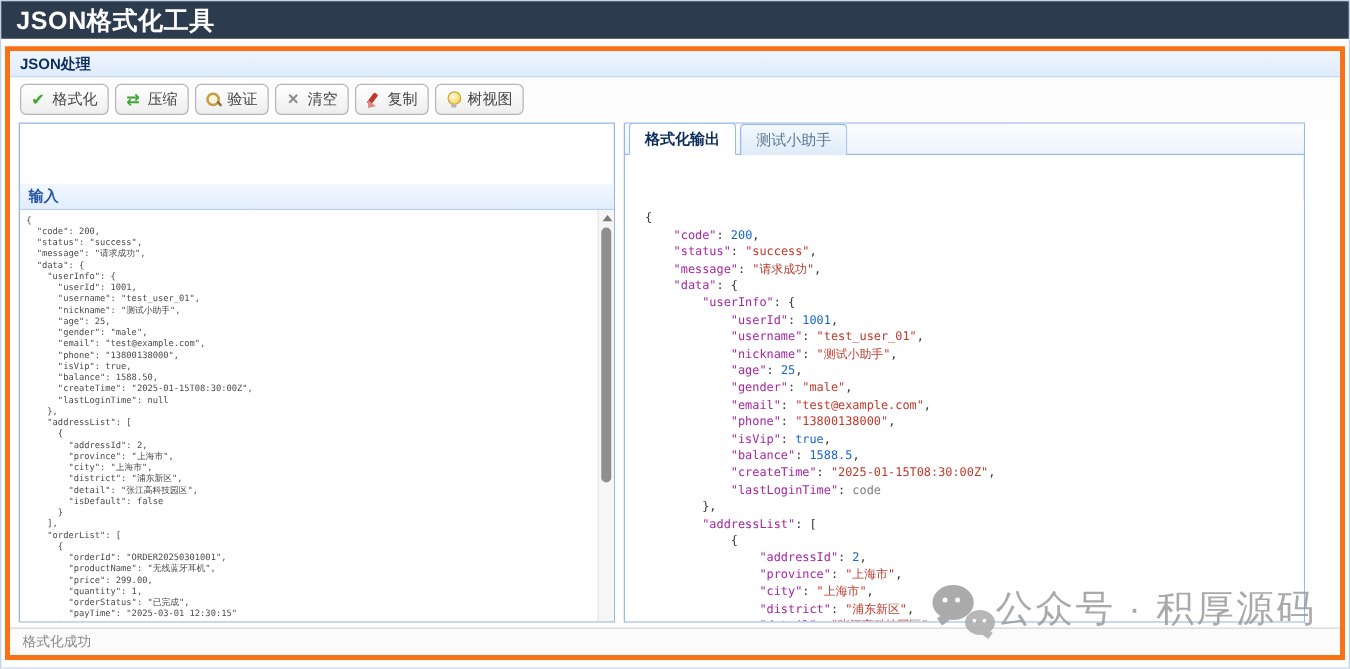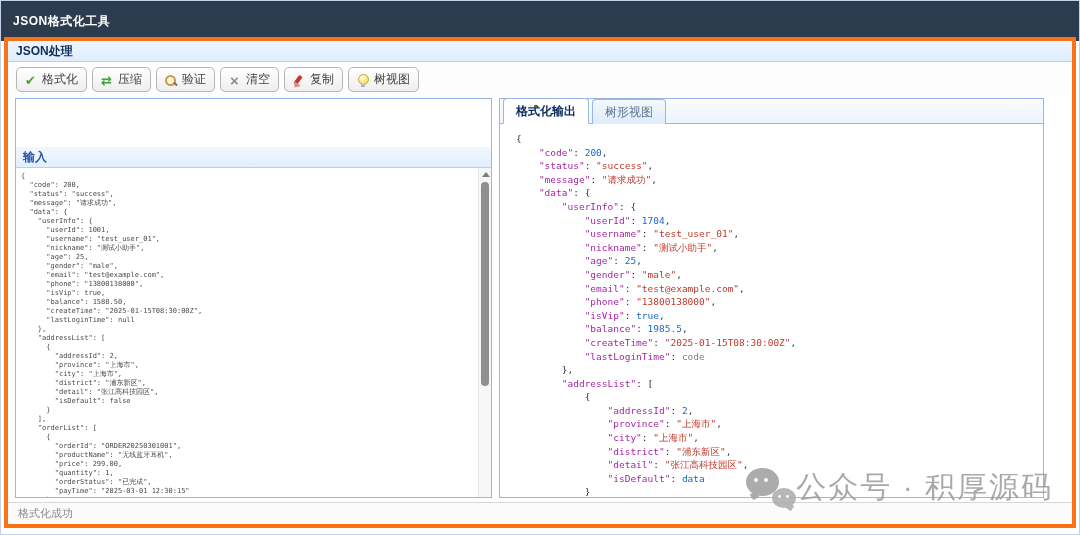--- a/index.html
+++ b/index.html
@@ -1,44 +1,44 @@
 <!DOCTYPE html>
 <html style="--jk: #a626a4; --jstr: #c0392b; --jnum: #1a66cc; --jbool: #1a66cc; --jnull: #808080;"><head>
 <meta charset="utf-8">
 <style>
   * { margin:0; padding:0; box-sizing:border-box; }
   html,body { width:1080px; height:535px; background:#fff; font-family:"Liberation Sans","DejaVu Sans",sans-serif; overflow:hidden; }
   .app { position:relative; width:1080px; height:535px; background:#fff; border:1px solid #c3d2ea; }
 
   
-  .titlebar { height:40px; background:#2c3b4e; color:#fff; display:flex; align-items:center; padding:0 12px; font-size:12px; font-weight:bold; letter-spacing:.5px; }
+  .titlebar { height:30px; background:#2c3b4e; color:#fff; display:flex; align-items:center; padding:0 12px; font-size:20px; font-weight:bold; letter-spacing:.5px; }
 
   
   .main-frame { position:absolute; top:36px; left:3px; right:3px; bottom:6px; border:4px solid #f97316; display:flex; flex-direction:column; background:#fff; }
   .panel-header { height:21px; background:linear-gradient(#eff5ff,#dfecfd); border-bottom:1px solid #b8d0ef; color:#0e2d5f; font-size:12px; font-weight:bold; display:flex; align-items:center; padding:0 8px; }
 
   
   .toolbar { height:34px; display:flex; align-items:center; gap:5px; padding:0 8px; background:#fdfdfd; }
-  .tb-btn { display:inline-flex; align-items:flex-end; gap:4px; padding:3px 8px 3px 6px; border:1px solid #b6b6b6; border-radius:5px; background:linear-gradient(#ffffff,#eeeeee); font-size:12px; color:#444; cursor:pointer; font-family:inherit; }
+  .tb-btn { display:inline-flex; align-items:center; gap:4px; padding:3px 8px 3px 6px; border:1px solid #b6b6b6; border-radius:5px; background:linear-gradient(#ffffff,#eeeeee); font-size:12px; color:#444; cursor:pointer; font-family:inherit; }
   .icon { width:15px; height:15px; display:inline-block; position:relative; font-size:12px; line-height:15px; text-align:center; }
   .check-icon::before { content:"✔"; color:#45a62d; font-weight:bold; font-size:13px; }
   .compress-arrows-icon::before { content:"⇄"; color:#3fa535; font-weight:bold; font-size:13px; }
   .magnifier-icon::before { content:""; position:absolute; left:2px; top:2px; width:7px; height:7px; border:2px solid #c79b45; border-radius:50%; background:#fdf3d8; }
   .magnifier-icon::after { content:""; position:absolute; left:10px; top:10px; width:5px; height:2px; background:#8a6d3b; transform:rotate(45deg); border-radius:1px; }
   .clear-x-icon::before { content:"×"; color:#8d8d8d; font-weight:bold; font-size:15px; }
   .copy-pen-icon::before { content:""; position:absolute; left:5px; top:2px; width:4px; height:10px; background:#c0392b; transform:rotate(38deg); border-radius:1px; }
   .copy-pen-icon::after { content:""; position:absolute; left:1px; top:10px; border-left:4px solid transparent; border-right:4px solid transparent; border-top:5px solid #d98c86; transform:rotate(38deg); }
   .lightbulb-icon::before { content:""; position:absolute; left:3px; top:1px; width:9px; height:9px; border-radius:50%; background:radial-gradient(circle at 35% 30%, #fffbe0, #f3d13c); border:1px solid #cfa62b; }
   .lightbulb-icon::after { content:""; position:absolute; left:6px; top:11px; width:4px; height:3px; background:#b5b5b5; }
 
   
   .panels-row { flex:1; display:flex; gap:7px; padding:2px 28px 4px 7px; min-height:0; }
   .panel { border:1px solid #95b8e7; background:#fff; display:flex; flex-direction:column; min-height:0; }
   .panel.left { width:477px; }
-  .panel.right { flex:1; }
+  .panel.right { flex:1;gap:36px; }
   .sub-header { height:21px; background:linear-gradient(#f2f7ff,#e2eefe); border-bottom:1px solid #b8d0ef; color:#2957a4; font-size:12px; font-weight:bold; display:flex; align-items:center; padding:0 7px;margin-top:48px; }
 
   
   .input-body { position:relative; flex:1; min-height:0; }
   .input-text { position:absolute; inset:0 13px 0 0; width:calc(100% - 13px); height:100%; border:none; outline:none; resize:none; overflow:hidden; padding:4px 2px 4px 5px; font-family:"DejaVu Sans Mono",monospace; font-size:7px; line-height:9px; color:#4a4a4a; white-space:pre; background:#fff; }
   .fake-scrollbar { position:absolute; top:0; right:0; bottom:0; width:13px; background:#f6f6f6; border-left:1px solid #e8e8e8; }
   .sb-arrow-up { position:absolute; top:4px; left:3px; width:0; height:0; border-left:4px solid transparent; border-right:4px solid transparent; border-bottom:5px solid #7b7b7b; }
   .sb-thumb { position:absolute; top:14px; left:2px; width:8px; height:62%; background:#8f8f8f; border-radius:4px; }
 
   
@@ -159,38 +159,38 @@
           <div class="fake-scrollbar">
             <div class="sb-arrow-up"></div>
             <div class="sb-thumb"></div>
           </div>
         </div>
       </div>
 
       <div class="panel right">
         <div class="tabs-strip">
             <div class="tab active">格式化输出</div>
-            <div class="tab">树形视图</div>
+            <div class="tab">测试小助手</div>
           </div>
         <div class="output-body">
           <pre class="output-pre">{
     <span class="jk">"code"</span>: <span class="jnum">200</span>,
     <span class="jk">"status"</span>: <span class="jstr">"success"</span>,
     <span class="jk">"message"</span>: <span class="jstr">"请求成功"</span>,
     <span class="jk">"data"</span>: {
         <span class="jk">"userInfo"</span>: {
-            <span class="jk">"userId"</span>: <span class="jnum">1704</span>,
+            <span class="jk">"userId"</span>: <span class="jnum">1001</span>,
             <span class="jk">"username"</span>: <span class="jstr">"test_user_01"</span>,
             <span class="jk">"nickname"</span>: <span class="jstr">"测试小助手"</span>,
             <span class="jk">"age"</span>: <span class="jnum">25</span>,
             <span class="jk">"gender"</span>: <span class="jstr">"male"</span>,
             <span class="jk">"email"</span>: <span class="jstr">"test@example.com"</span>,
             <span class="jk">"phone"</span>: <span class="jstr">"13800138000"</span>,
             <span class="jk">"isVip"</span>: <span class="jbool">true</span>,
-            <span class="jk">"balance"</span>: <span class="jnum">1985.5</span>,
+            <span class="jk">"balance"</span>: <span class="jnum">1588.5</span>,
             <span class="jk">"createTime"</span>: <span class="jstr">"2025-01-15T08:30:00Z"</span>,
             <span class="jk">"lastLoginTime"</span>: <span class="jnull">code</span>
         },
         <span class="jk">"addressList"</span>: [
             {
                 <span class="jk">"addressId"</span>: <span class="jnum">2</span>,
                 <span class="jk">"province"</span>: <span class="jstr">"上海市"</span>,
                 <span class="jk">"city"</span>: <span class="jstr">"上海市"</span>,
                 <span class="jk">"district"</span>: <span class="jstr">"浦东新区"</span>,
                 <span class="jk">"detail"</span>: <span class="jstr">"张江高科技园区"</span>,

